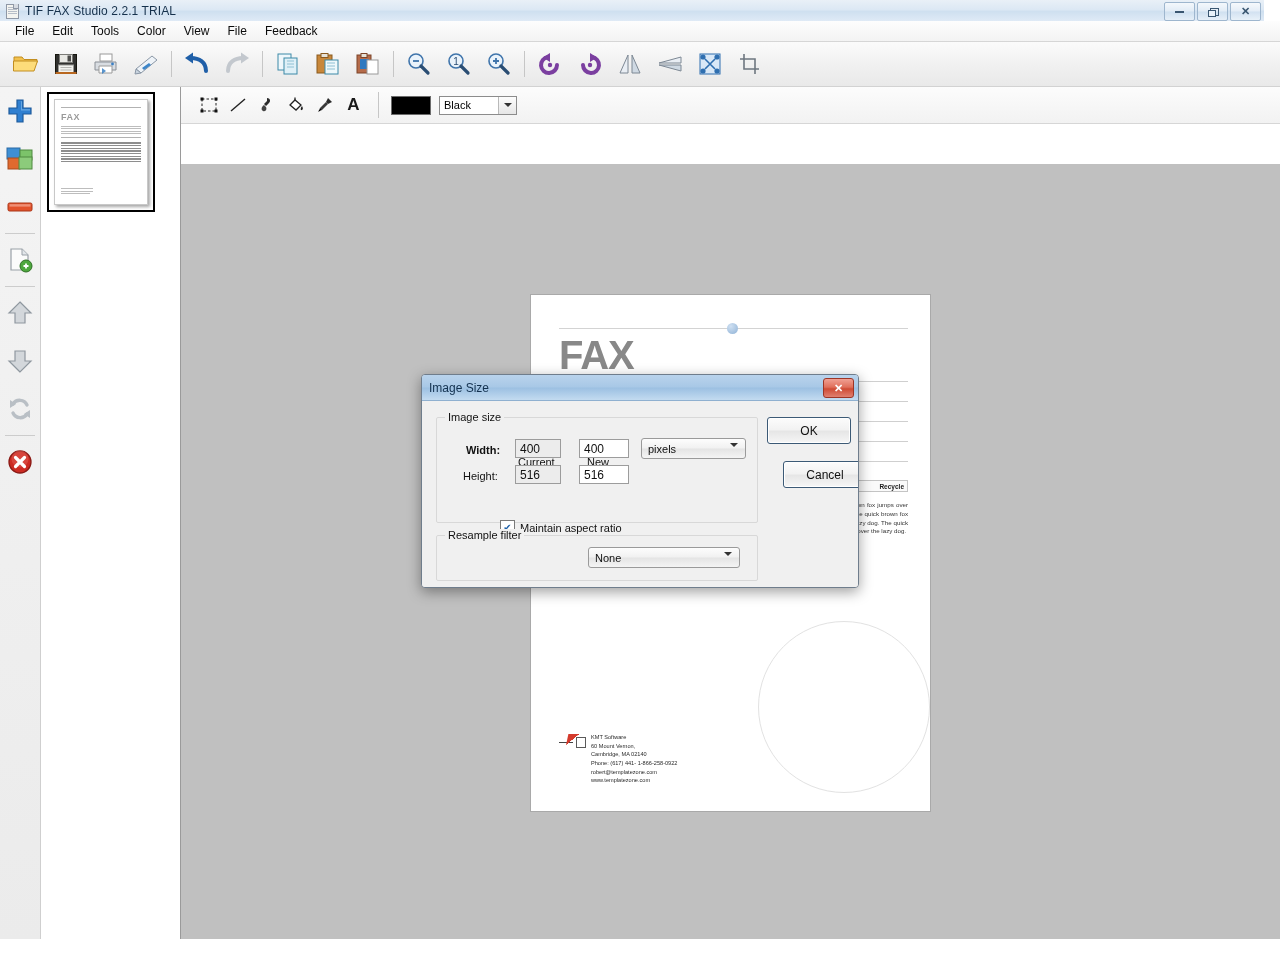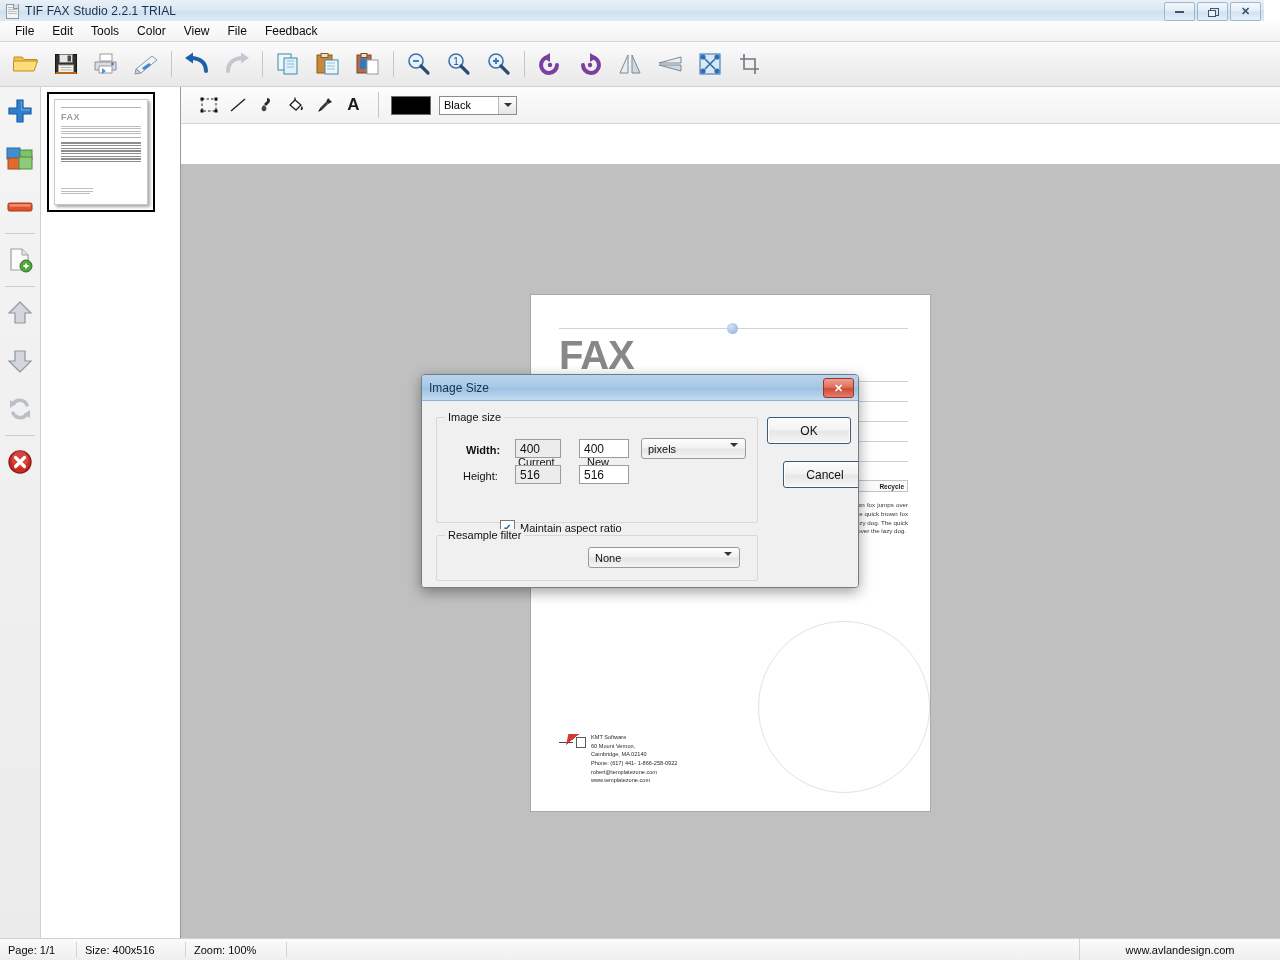--- a/index.html
+++ b/index.html
@@ -671,20 +671,14 @@
       <div class="cmb" style="left:166px;top:146px;width:152px;">
         <span>None</span>
         <span class="arr"><i class="tri-down"></i></span>
       </div>
 
       <div class="dbtn" style="left:345px;top:16px;">OK</div>
       <div class="dbtn" style="left:361px;top:60px;">Cancel</div>
     </div>
   </div>
 
-  <div class="statusbar">
-    <div class="sb-cell" style="width:60px;">Page: 1/1</div>
-    <div class="sb-cell" style="width:92px;">Size: 400x516</div>
-    <div class="sb-cell" style="width:84px;">Zoom: 100%</div>
-    <div class="sb-right">www.avlandesign.com</div>
-  </div>
 
 </div>
 
 </body></html>

